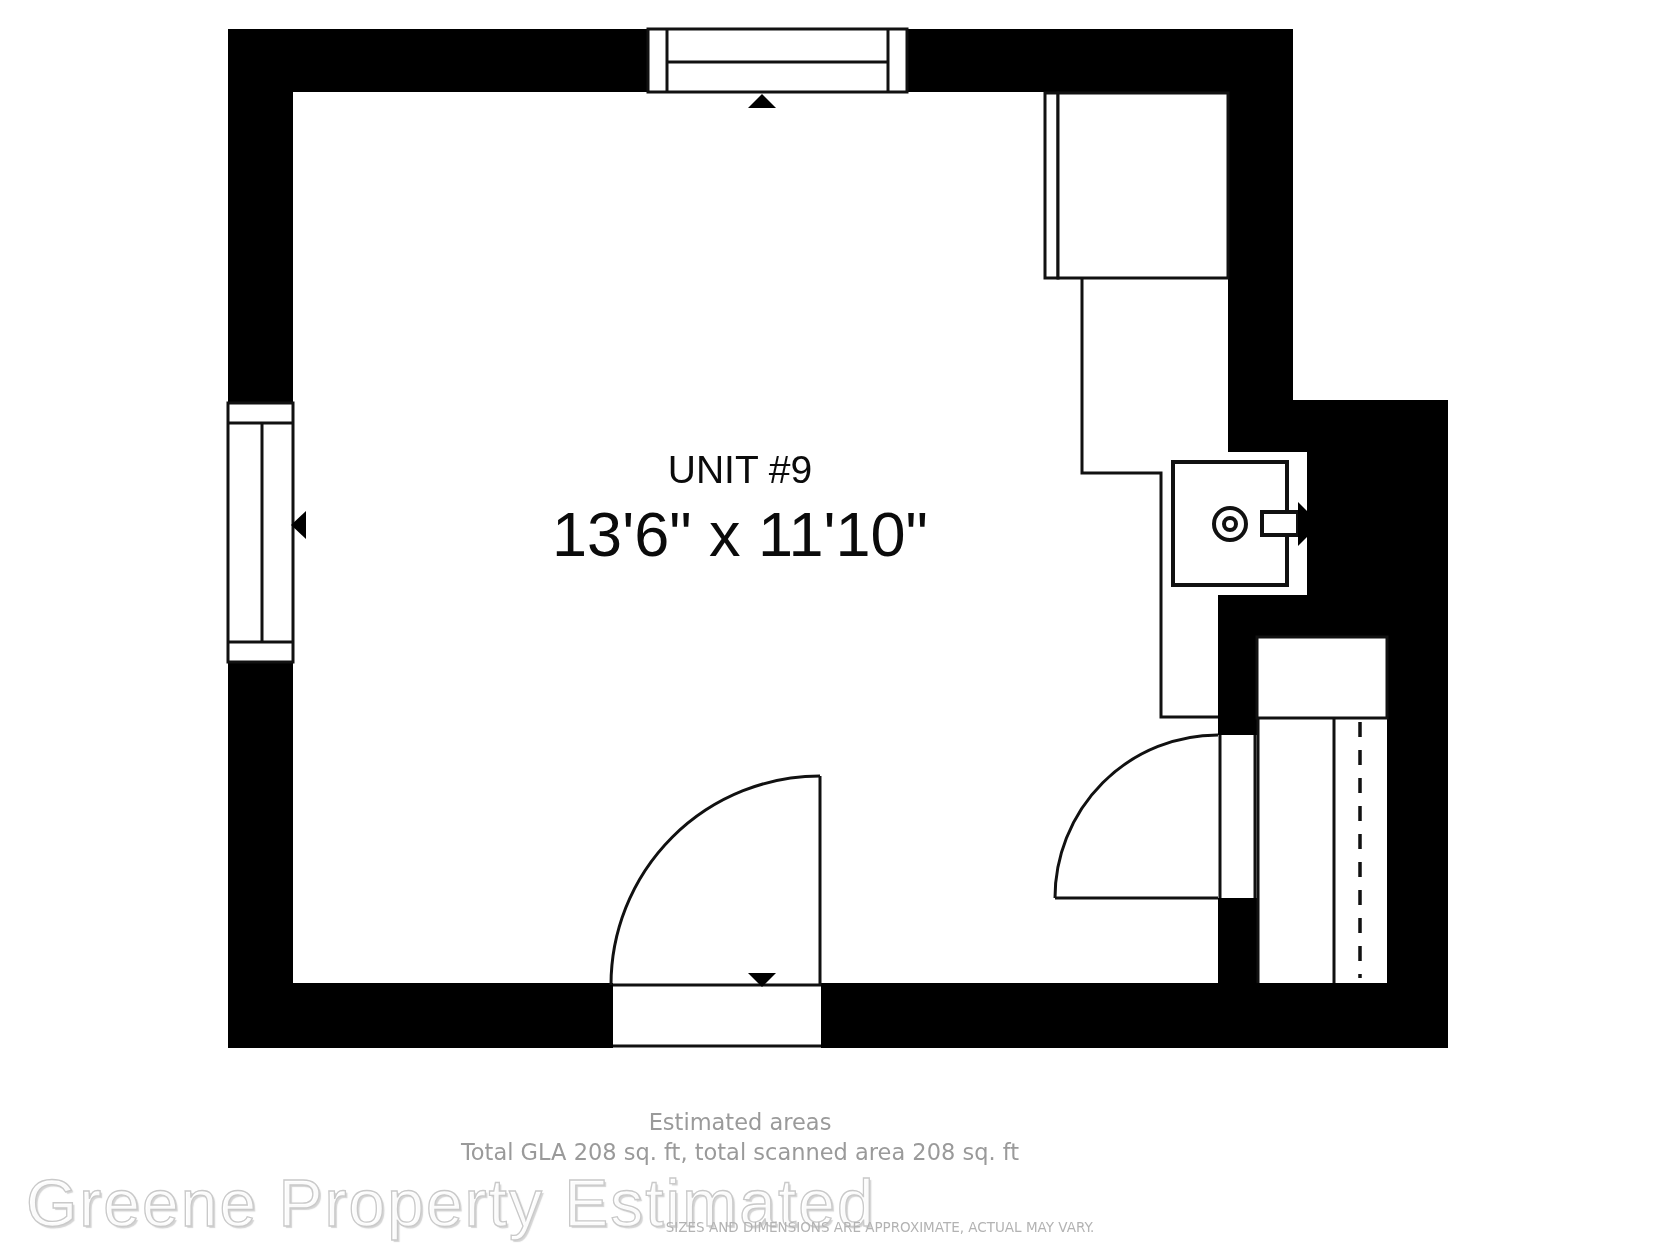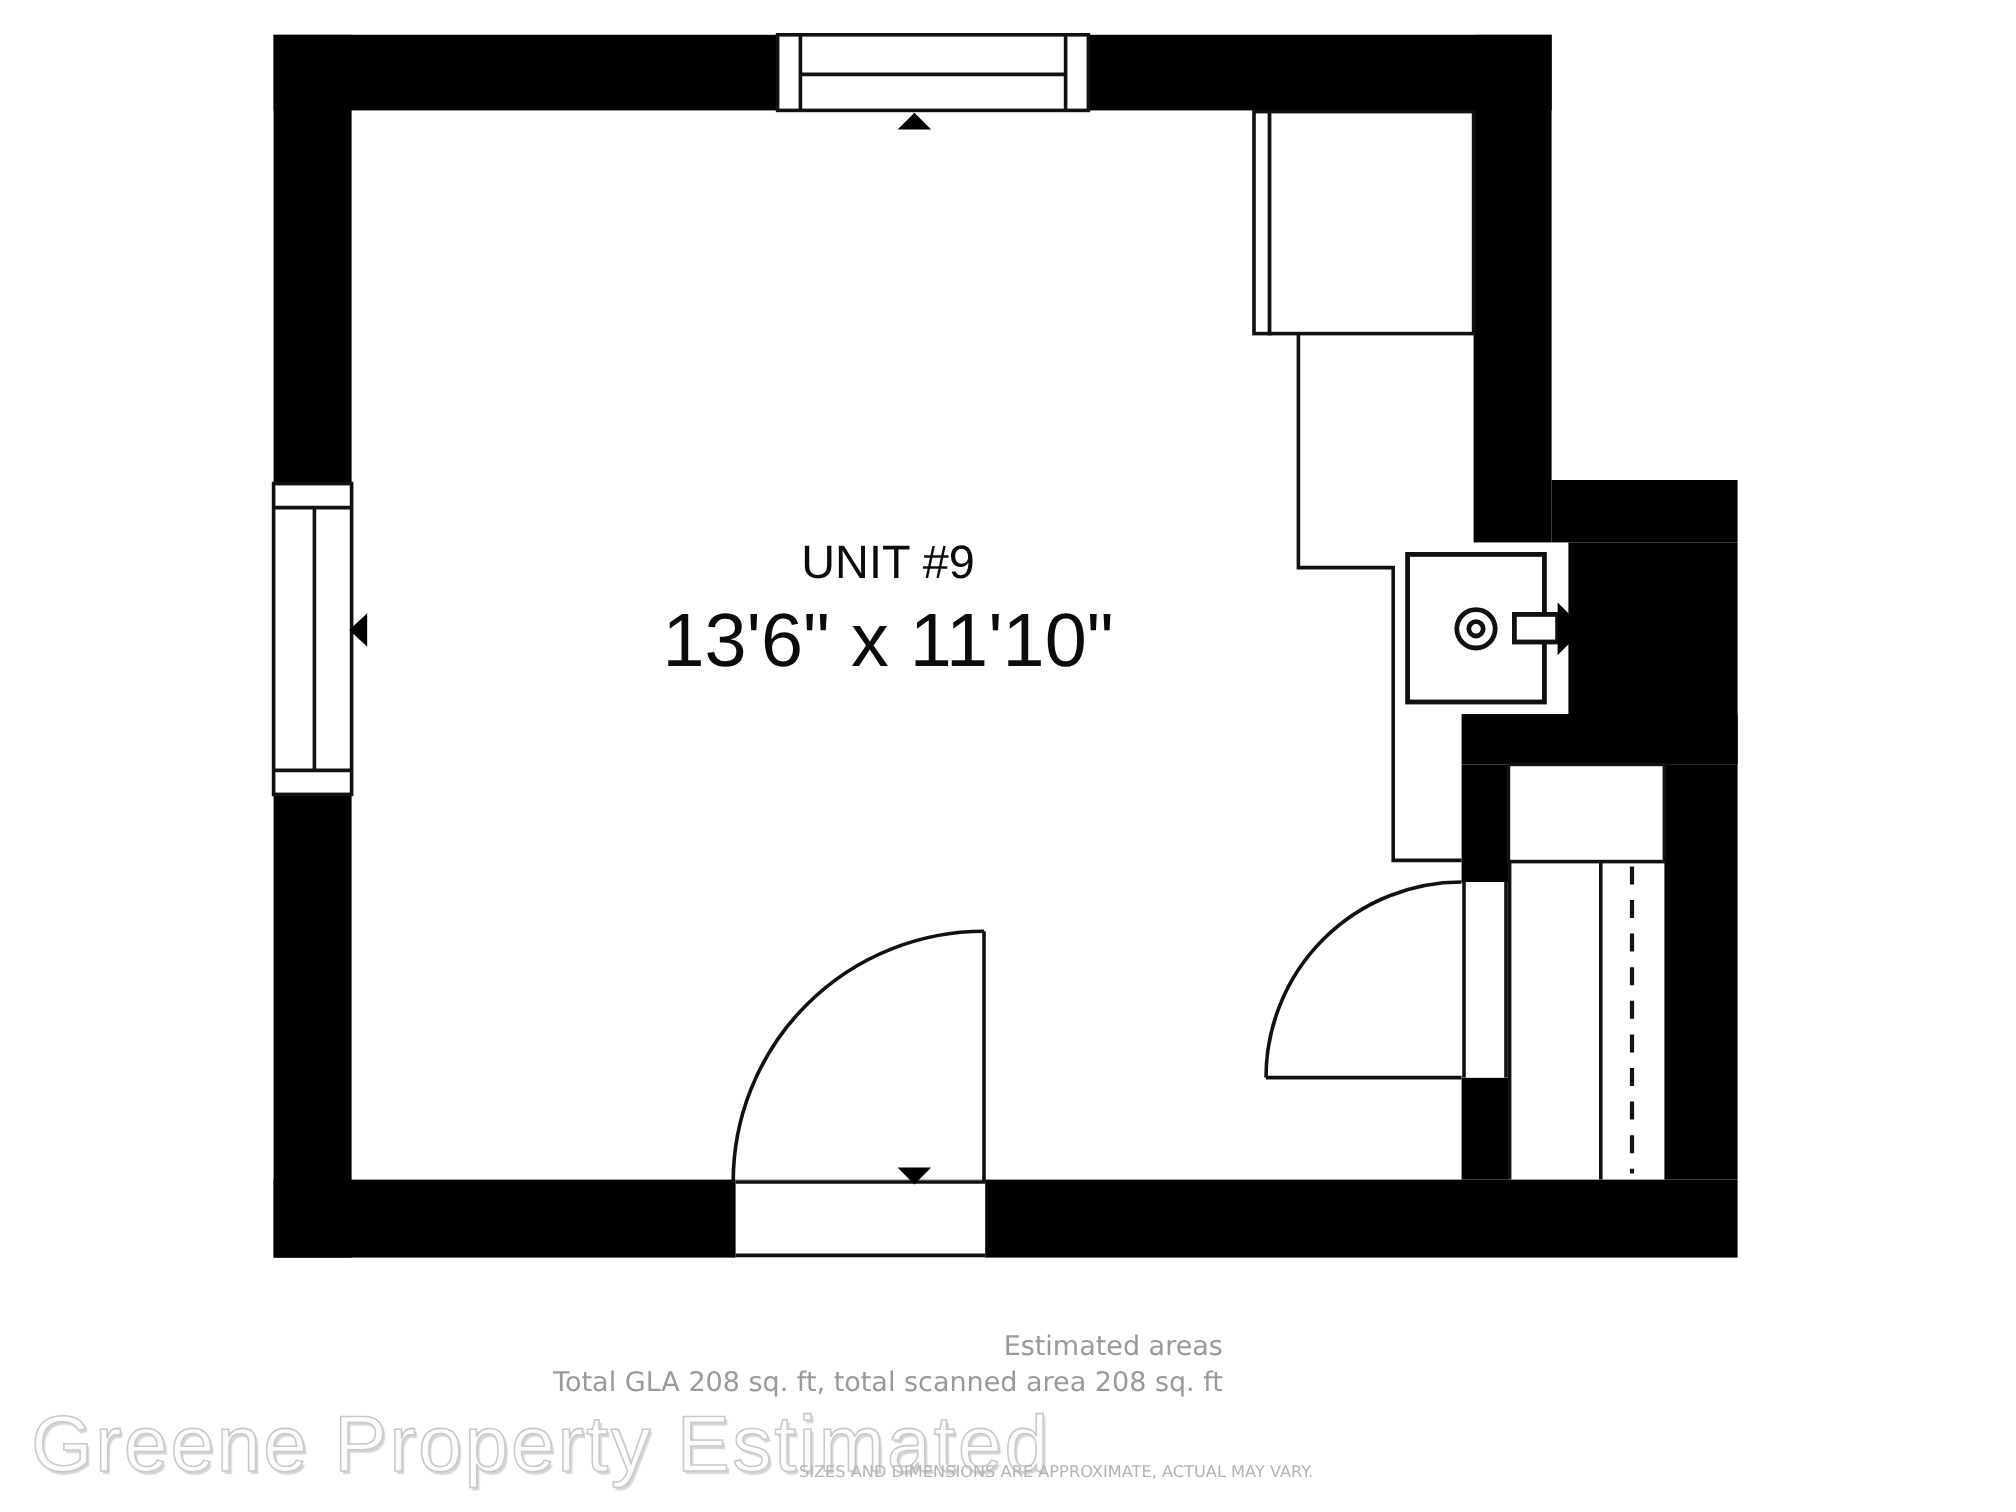--- a/index.html
+++ b/index.html
@@ -18,21 +18,21 @@
     font-family:"Liberation Sans",sans-serif;
     text-align:center;
   }
   #room-name{top:432px;font-size:39px;margin-top:16px;}
   #room-dims{top:498px;font-size:63px;}
 
   .footer-text{
     position:absolute;left:740px;transform:translateX(-50%);
     color:#9a9a9a;font-size:22.5px;line-height:29.5px;
     font-family:"DejaVu Sans",sans-serif;
-    text-align:right;white-space:nowrap;
+    text-align:center;white-space:nowrap;
   }
   #footer-block{top:1108px;}
   #disclaimer{
     position:absolute;left:880px;top:1219px;transform:translateX(-50%);
     color:#b3b3b3;font-size:13.5px;white-space:nowrap;
     font-family:"DejaVu Sans",sans-serif;
   }
   #watermark{
     position:absolute;left:26px;top:1165px;
     font-size:66px;letter-spacing:2px;white-space:nowrap;

